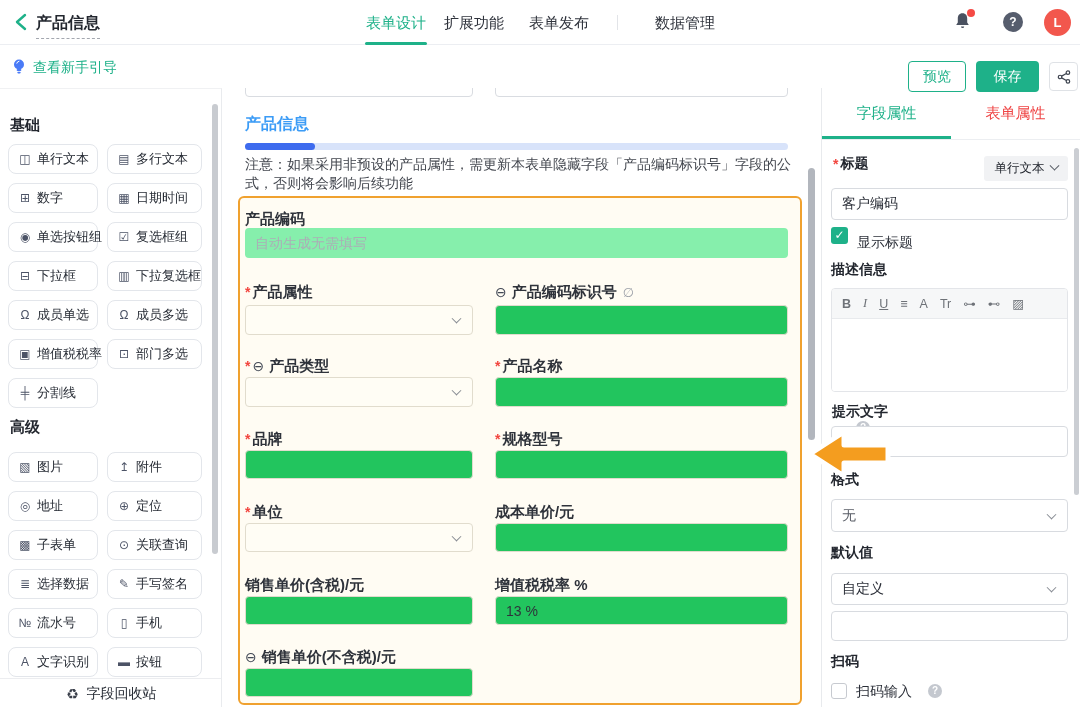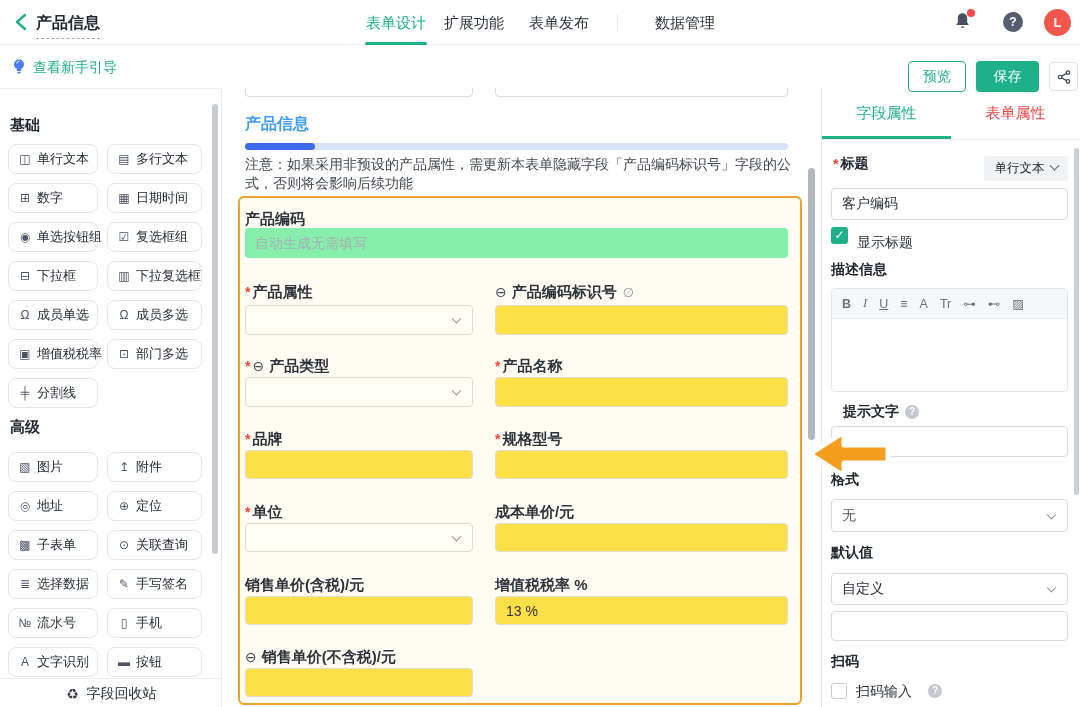--- a/index.html
+++ b/index.html
@@ -39,21 +39,21 @@
   .pinput { position:absolute; top:-19px; height:28px; background:#fff; border:1px solid #D9DCE1; border-radius:4px; }
   .cv-title { position:absolute; left:23px; top:26px; font-size:16px; font-weight:700; color:#3C9CF6; }
   .cv-progress { position:absolute; left:23px; top:55px; width:543px; height:7px; background:#D8E3FA; border-radius:4px; }
   .cv-progress-fill { width:70px; height:7px; background:#3E6BEE; border-radius:4px; }
   .cv-note { position:absolute; left:23px; top:67px; width:548px; font-size:14px; line-height:19px; color:#42464E; }
   .sel-box { position:absolute; left:16px; top:108px; width:564px; height:509px; border:2px solid #F0A12E; border-radius:6px; background:#FFFCF3; }
   .f-label { position:absolute; height:18px; display:flex; align-items:center; font-size:15px; font-weight:600; color:#2F333B; white-space:nowrap; }
   .req { color:#F2463F; font-size:14px; margin-right:2px; }
   .lnk { font-size:14px; color:#434956; margin-right:5px; font-weight:400; }
   .eye { font-size:13px; color:#9CA0A8; margin-left:6px; font-weight:400; }
-  .cinp { position:absolute; background:#fde047; border:1px solid #E1DCCD; border-radius:4px; font-size:14px; color:#2F333B; padding:0 10px; outline:none; }
+  .cinp { position:absolute; background:#22c55e; border:1px solid #E1DCCD; border-radius:4px; font-size:14px; color:#2F333B; padding:0 10px; outline:none; }
   .cinp::placeholder { color:#ABAEB6; }
   .cinp.disabled { background:#86efac; border:none; }
   .csel { position:absolute; background:#FFFDF5; border:1px solid #E1DCCD; border-radius:4px; cursor:pointer; }
   .chev { position:absolute; right:12px; top:50%; width:7px; height:7px; border-right:1.5px solid #878B93; border-bottom:1.5px solid #878B93; transform:translateY(-70%) rotate(45deg); }
   .img-block { position:absolute; left:244px; top:436px; width:306px; height:67px; background:#F0EFEA; border-radius:4px; }
   .upload-box { position:absolute; left:13px; top:31px; width:244px; height:30px; background:#F7F7F3; border:1px dashed #D4D7DB; border-radius:4px; display:flex; align-items:center; padding:0 8px; overflow:hidden; cursor:pointer; }
   .upload-select { color:#1EB189; font-size:14px; flex:0 0 auto; }
   .upload-ph { color:#B6B9C0; font-size:13px; margin-left:7px; white-space:nowrap; overflow:hidden; }
   .qr-btn { position:absolute; left:276px; top:32px; width:26px; height:28px; background:#fff; border:1px solid #DADDE2; border-radius:4px; display:flex; align-items:center; justify-content:center; cursor:pointer; }
   .cv-scrollbar { position:absolute; left:586px; top:80px; width:7px; height:272px; background:#B2B6BD; border-radius:4px; cursor:pointer; }
@@ -358,21 +358,21 @@
         <span class="ed-ic">≡</span>
         <span class="ed-ic">A</span>
         <span class="ed-ic">Tr</span>
         <span class="ed-ic">⊶</span>
         <span class="ed-ic">⊷</span>
         <span class="ed-ic">▨</span>
       </div>
       <div style="height:73px; background:#fff;"></div>
     </div>
 
-    <div class="p-label" style="left:21px; top:315px;">
+    <div class="p-label" style="left:10px; top:315px;flex-direction:column;">
         <span>提示文字</span>
         <span class="help-dot">?</span>
       </div>
     <input class="p-input" style="top: 338px; height: 31px;">
 
     <div class="p-label" style="left:9px; top:383px;">格式</div>
     <div class="p-sel" style="top:411px; height:33px; color:#595D66;">
         <span>无</span>
         <span class="chev"></span>
       </div>

